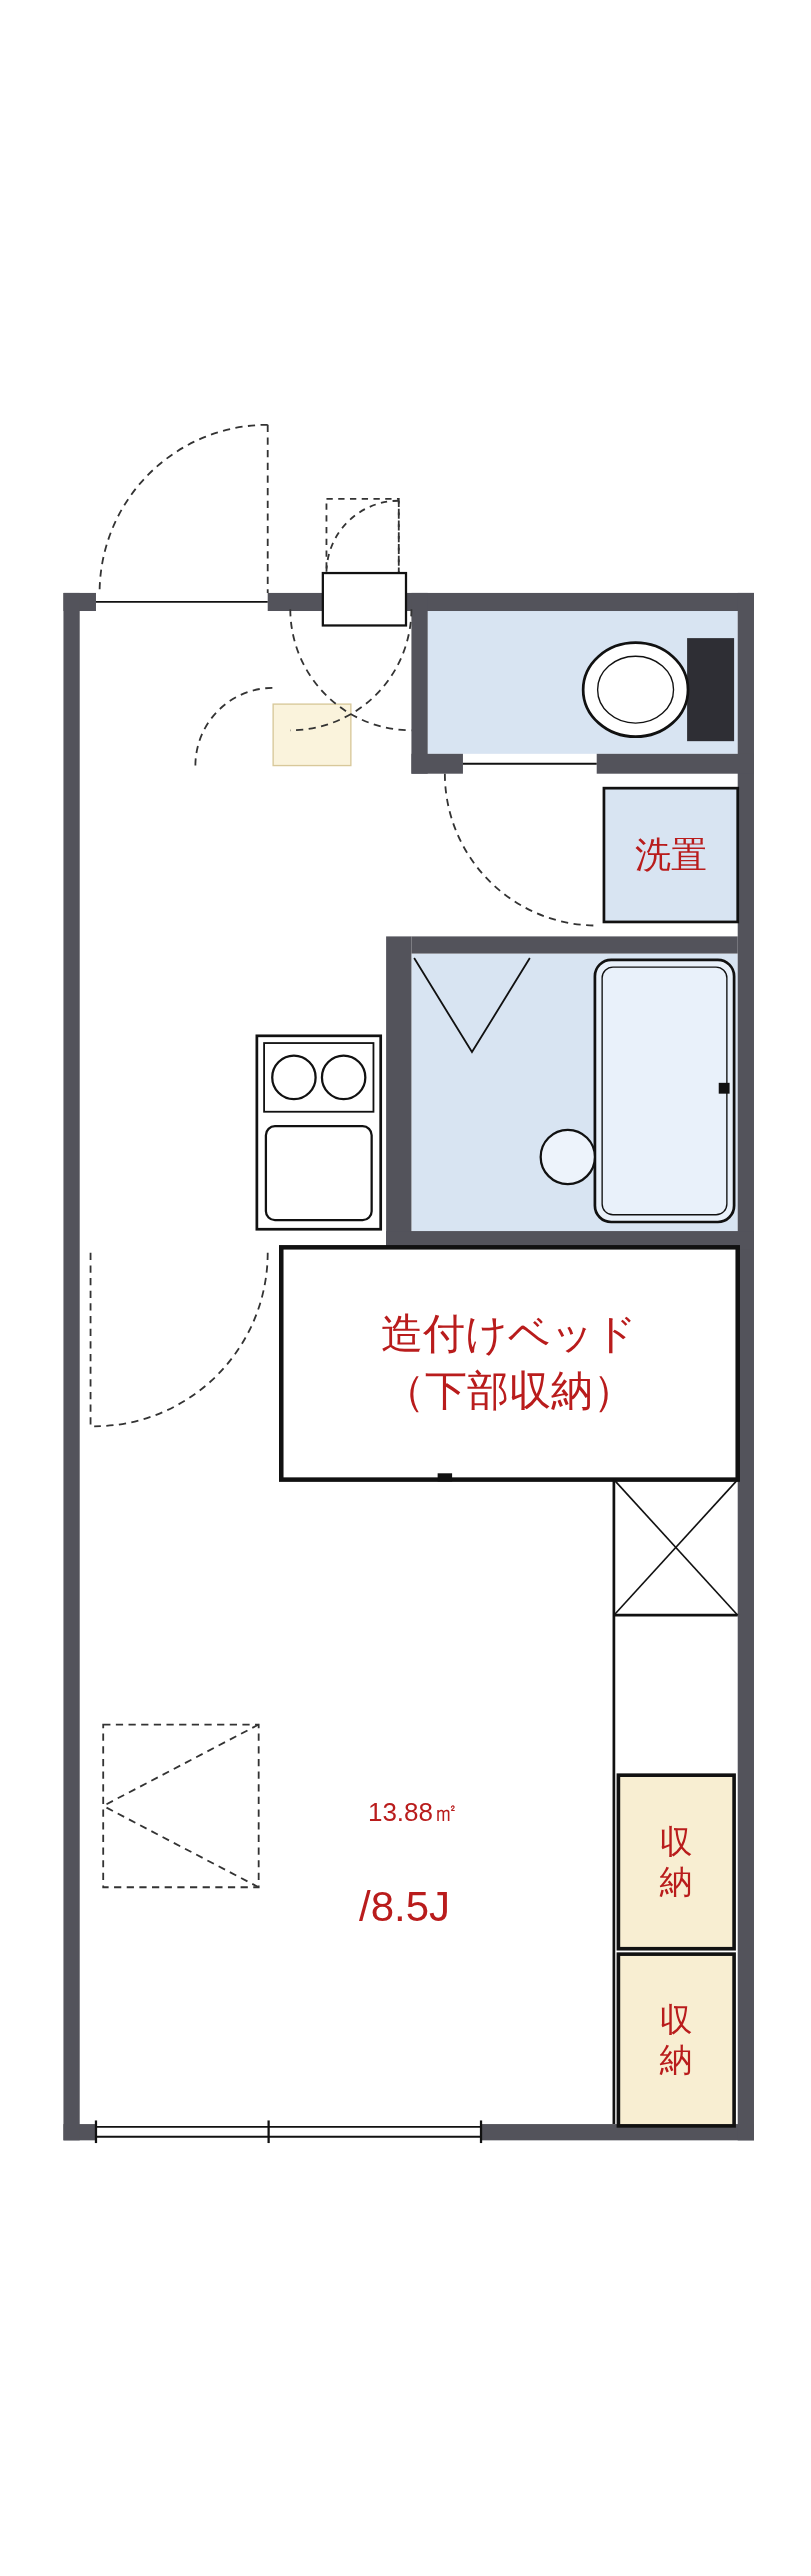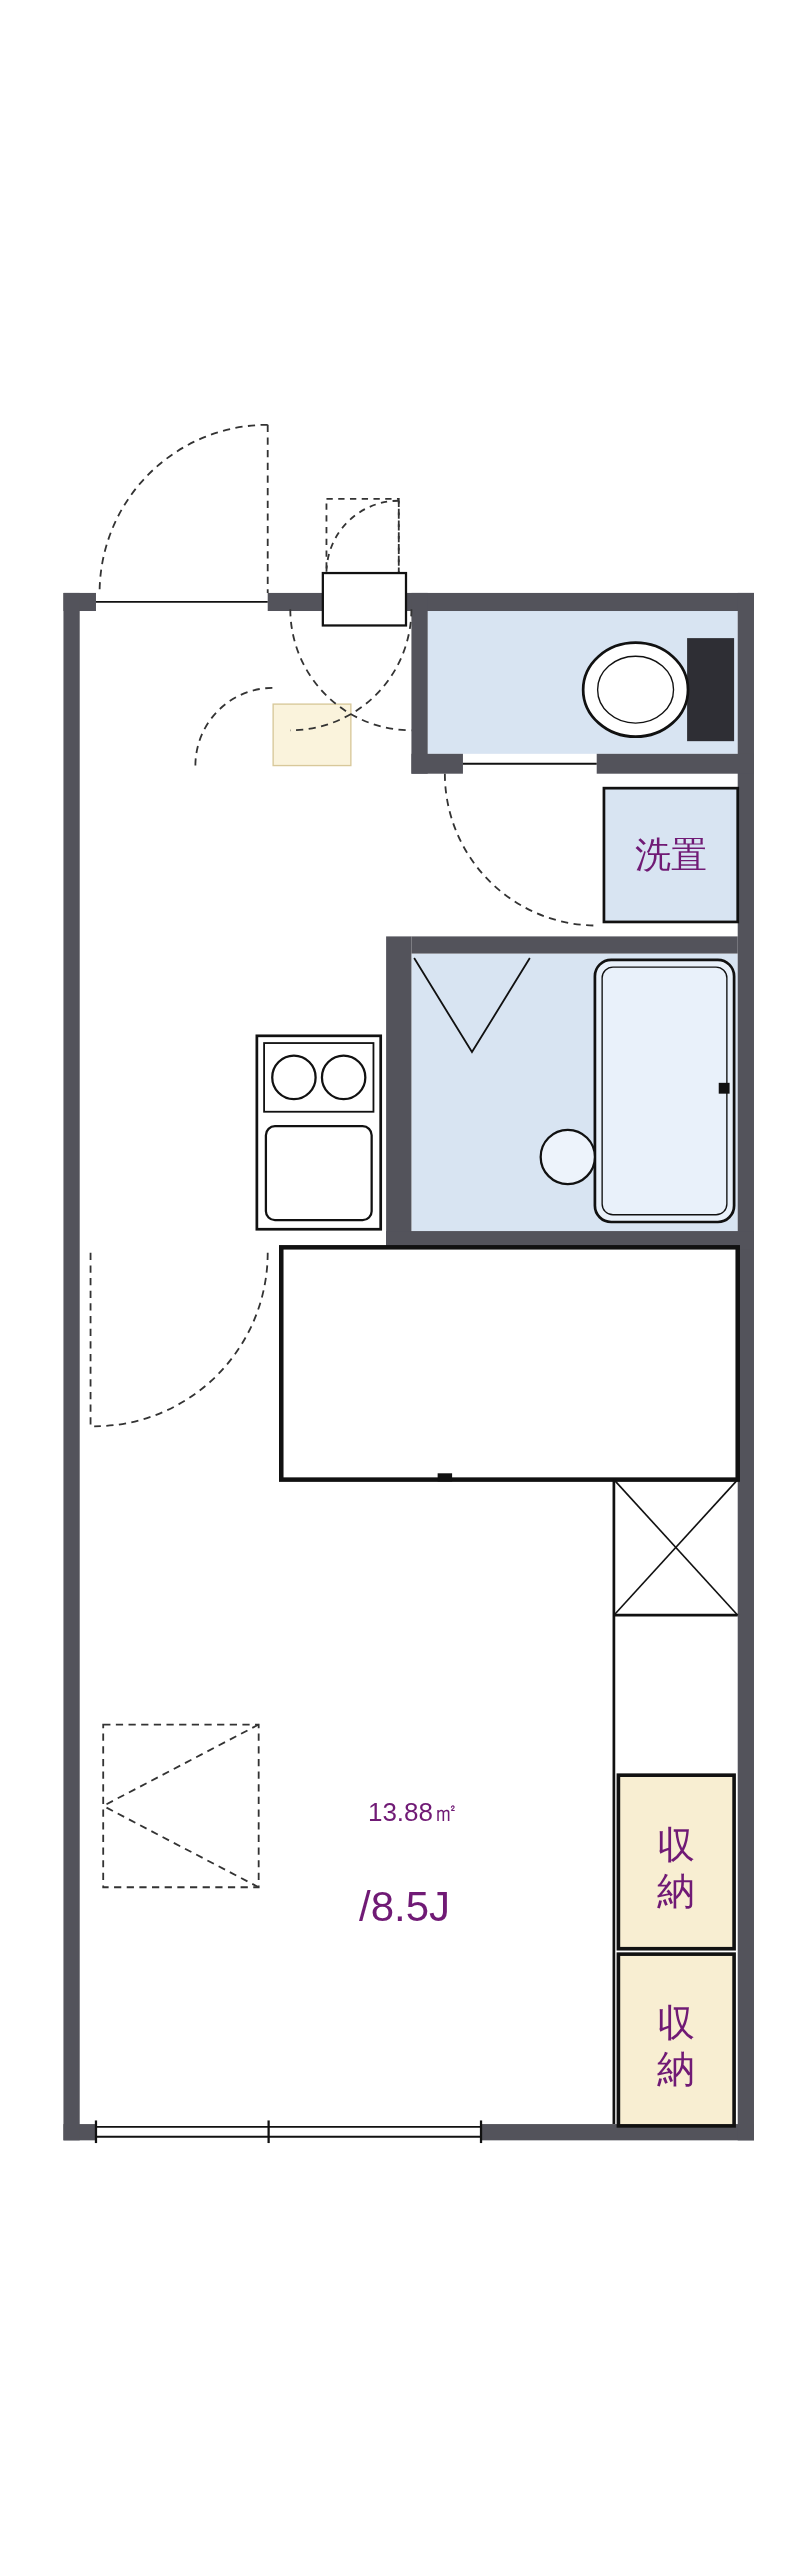--- a/index.html
+++ b/index.html
@@ -1,28 +1,28 @@
 <!DOCTYPE html>
 <html style="font-size:14.5px"><head>
 <meta charset="utf-8">
 <style>
   html,body{margin:0;padding:0;background:#ffffff;}
   .page{position:relative;width:812px;height:2576px;background:#ffffff;overflow:hidden;
-        font-family:"Liberation Sans","DejaVu Sans",sans-serif;color:#701a75;}
+        font-family:"Liberation Sans","DejaVu Sans",sans-serif;color:#b91c1c;}
   .abs{position:absolute;}
   svg{position:absolute;left:0;top:0;}
   .lbl{display:flex;align-items:center;justify-content:center;text-align:center;}
   .lbl-washstand{left:604px;top:788px;width:134px;height:134px;font-size:36px;}
   .lbl-bed{left:281px;top:1247px;width:456px;height:232px;flex-direction:column;
            font-size:42px;line-height:1.35;}
   .lbl-room-name{left:306px;top:1716px;width:235px;font-size:58px;font-weight:600;
                  letter-spacing:5.4px;justify-content:center;}
   .lbl-room-area{left:296px;top:1795px;width:235px;font-size:26px;justify-content:center;}
   .lbl-room-jo{left:287px;top:1847px;width:235px;font-size:42px;justify-content:center;margin-top:36px;}
-  .lbl-storage{width:116px;font-size:38px;line-height:1.2;margin-top:7px;}
+  .lbl-storage{width:116px;font-size:33px;line-height:1.2;}
   .lbl-storage span{display:block;width:42px;word-break:break-all;text-align:center;}
   .lbl-storage-upper{left:618px;top:1775px;height:174px;}
   .lbl-storage-lower{left:618px;top:1954px;height:172px;}
 </style>
 </head>
 <body>
 
 <div class="page">
 
   <svg width="812" height="2576" viewBox="0 0 898 2850">
@@ -130,20 +130,24 @@
 
     <g fill="none" stroke="#333" stroke-width="2" stroke-dasharray="8 6">
       <rect x="114" y="1908" width="172" height="180"></rect>
       <line x1="286" y1="1908" x2="114" y2="1998"></line>
       <line x1="286" y1="2088" x2="114" y2="1998"></line>
     </g>
   </svg>
 
   <div class="abs lbl lbl-washstand">洗置</div>
 
+  <div class="abs lbl lbl-bed">
+    <span>造付けベッド</span>
+    <span>（下部収納）</span>
+  </div>
 
   <div class="abs lbl lbl-room-area">13.88㎡</div>
   <div class="abs lbl lbl-room-jo">/8.5J</div>
 
   <div class="abs lbl lbl-storage lbl-storage-upper">
     <span>収納</span>
   </div>
   <div class="abs lbl lbl-storage lbl-storage-lower">
     <span>収納</span>
   </div>

